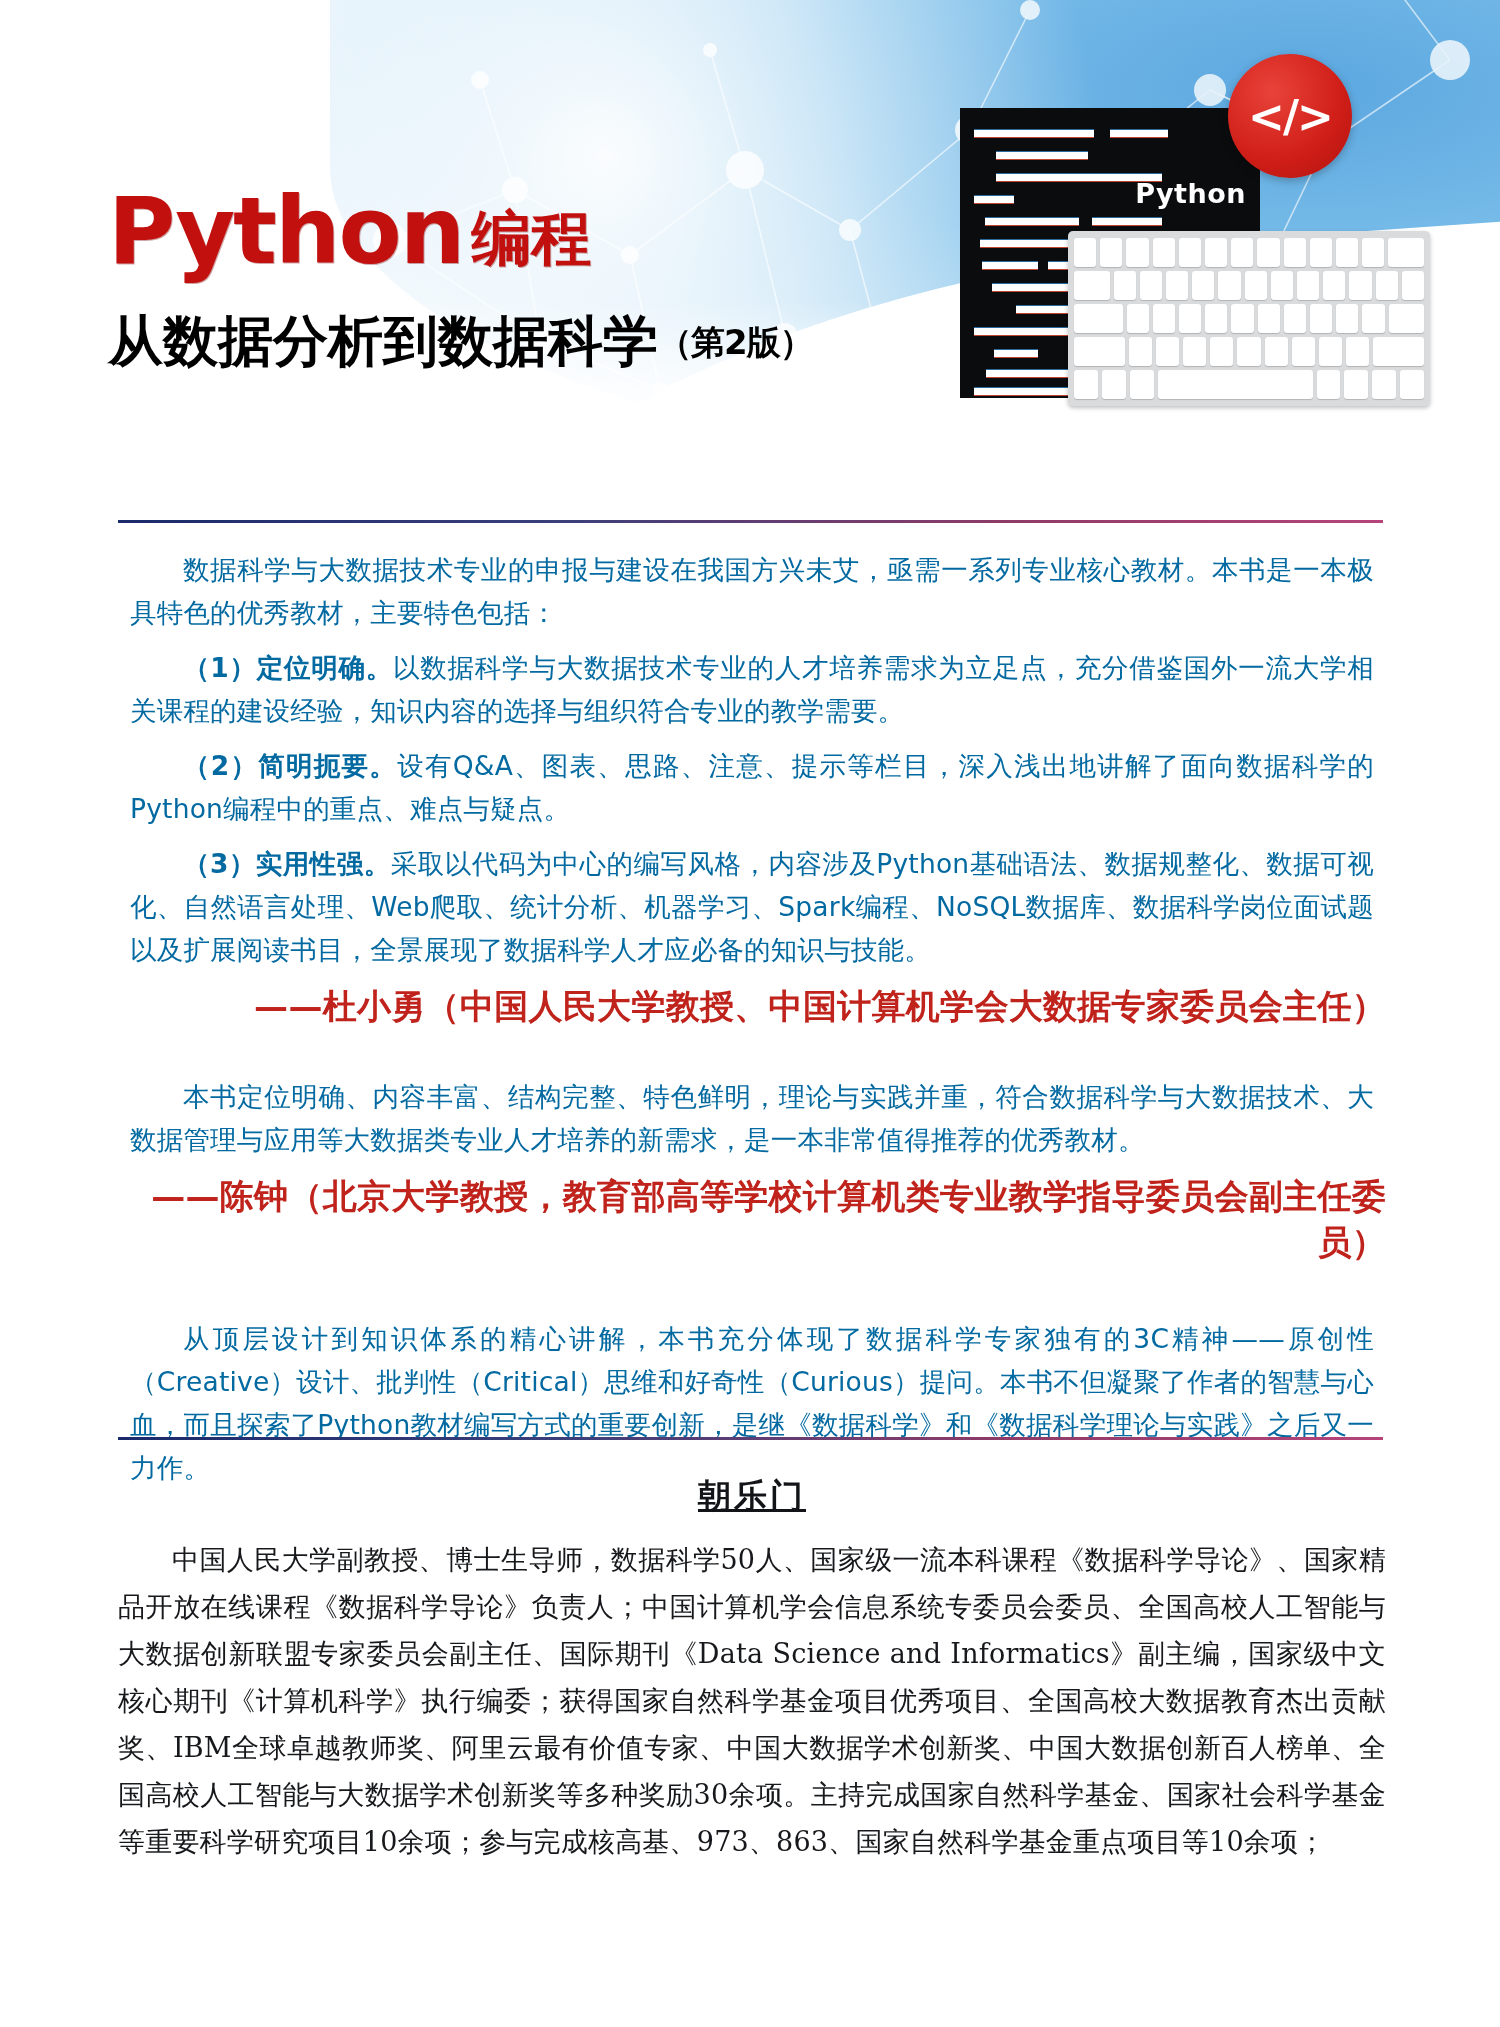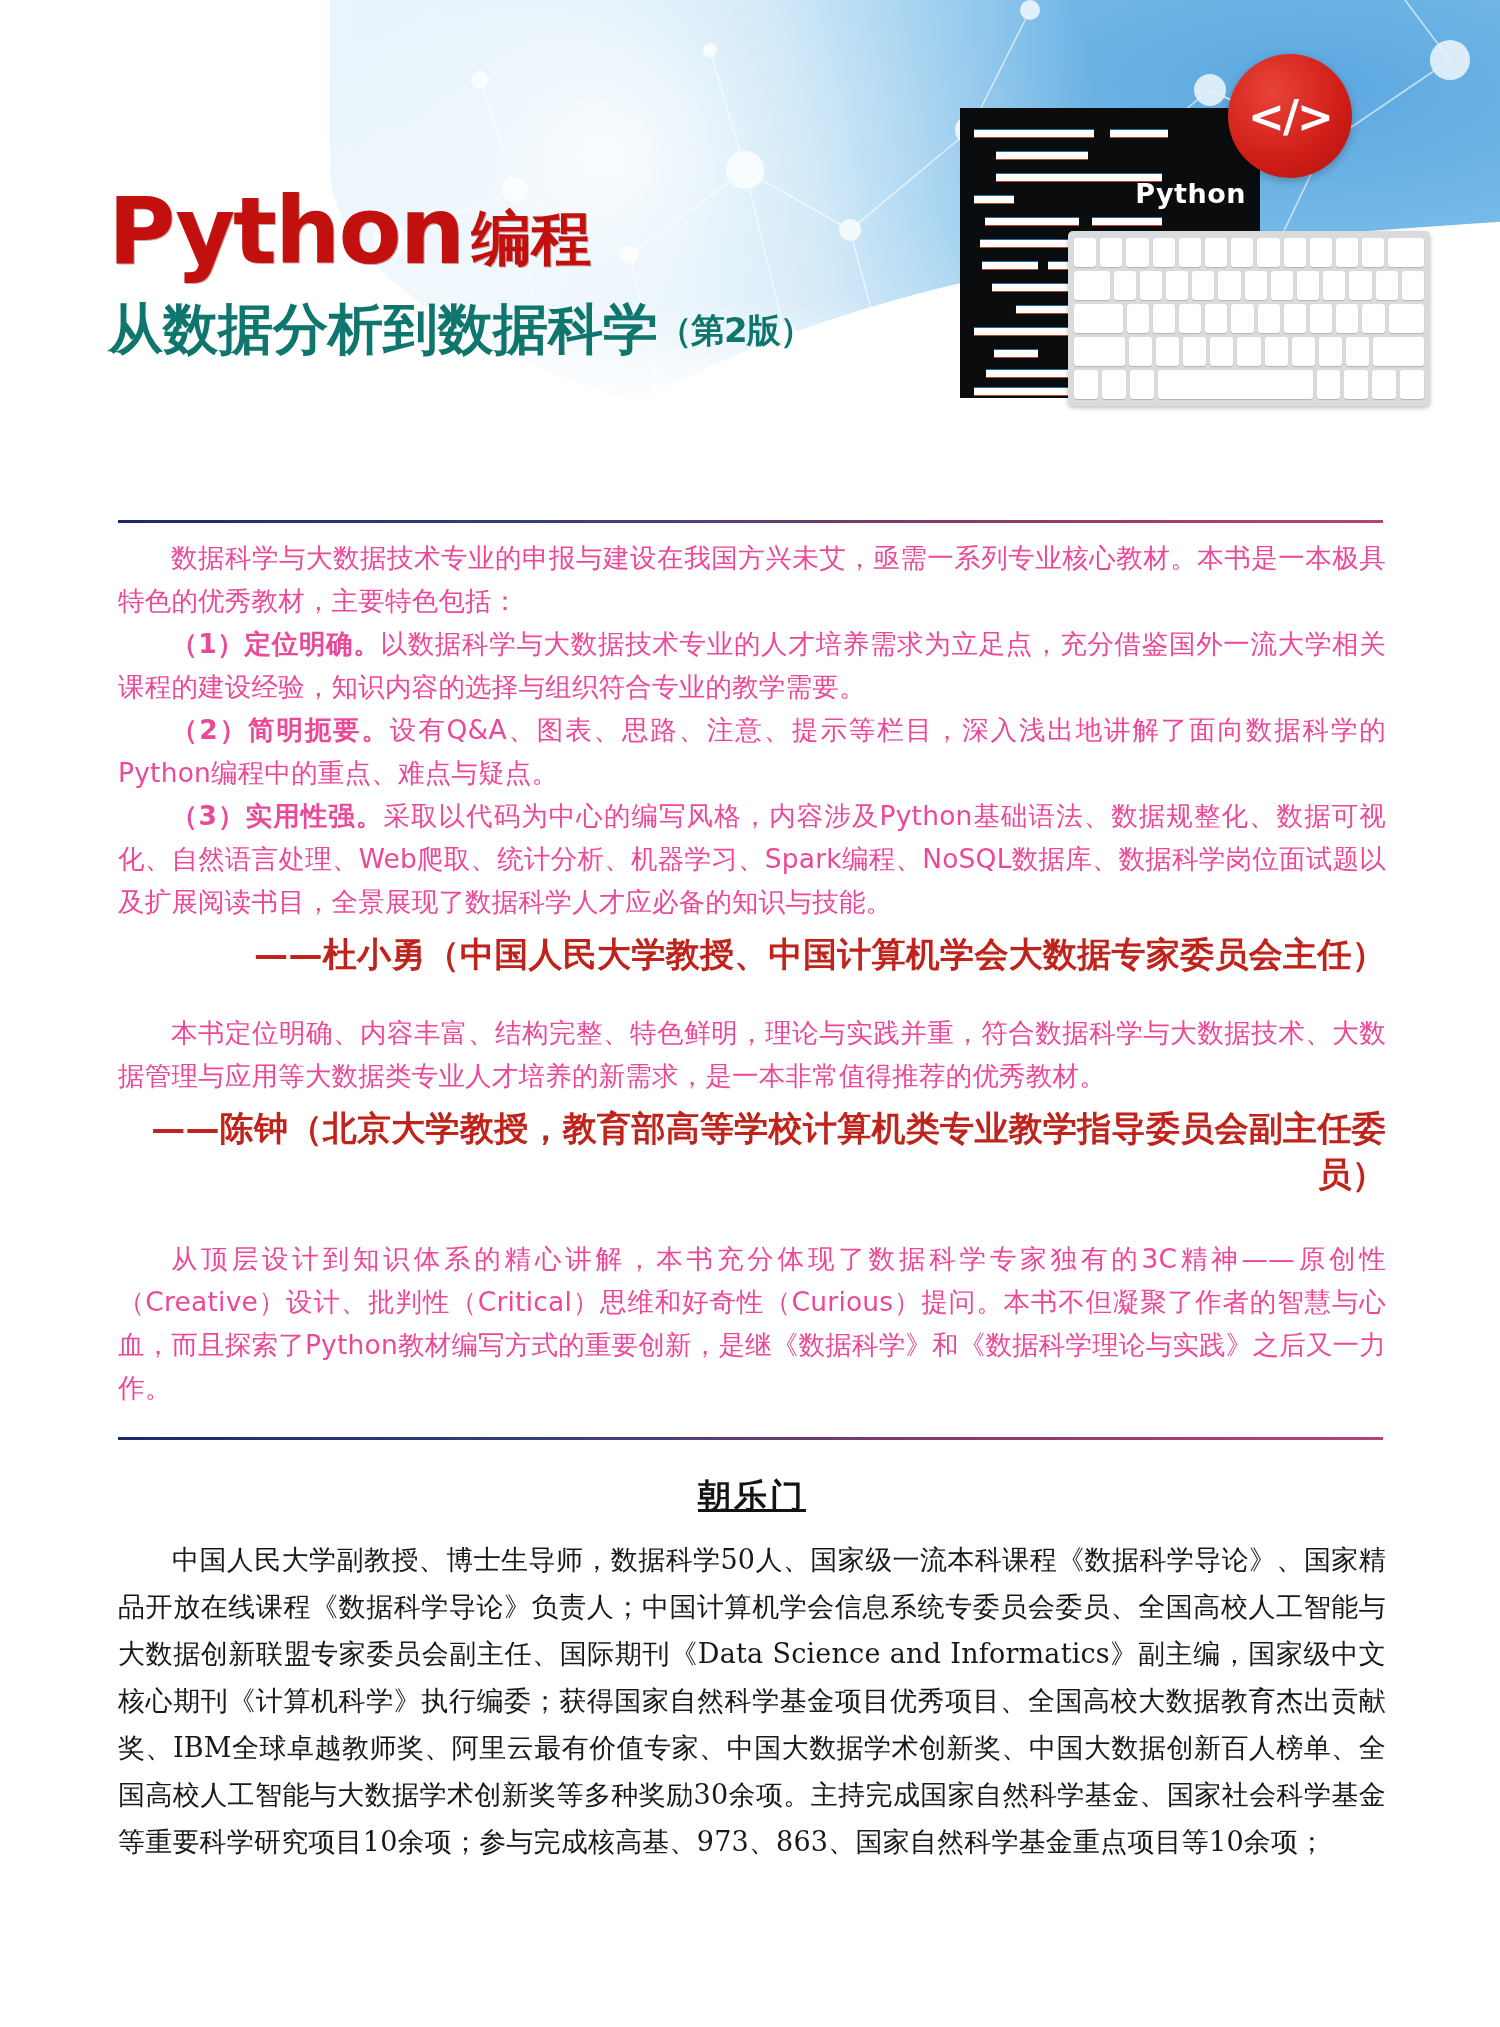--- a/index.html
+++ b/index.html
@@ -82,26 +82,26 @@
     white-space: nowrap;
     text-shadow: 1px 1px 0 rgba(120,0,0,.35);
   }
   .main-title .cn {
     font-size: 60px;
     letter-spacing: 0;
     margin-left: 8px;
     vertical-align: 4px;
   }
   .sub-title {
-    margin-top: 24px;
+    margin-top: 36px;
     font-family: "DejaVu Sans", sans-serif;
     font-weight: 700;
     font-size: 55px;
     line-height: 1;
-    color: #0f766e;
+    color: #000000;
     white-space: nowrap;
   }
   .sub-title .edition {
     font-size: 34px;
     vertical-align: 6px;
     letter-spacing: -1px;
   }
 
   
   .art {
@@ -184,25 +184,25 @@
 
   
   .content {
     position: absolute;
     left: 118px;
     top: 536px;
     width: 1268px;
     z-index: 4;
   }
   p.para {
-    margin: 0;
+    margin: 12px;
     font-family: "DejaVu Sans", sans-serif;
     font-size: 26.5px;
     line-height: 43px;
-    color: #ec4899;
+    color: #0369a1;
     text-align: justify;
     text-justify: inter-ideograph;
     text-indent: 2em;
     letter-spacing: .2px;
   }
   .b { font-weight: 700; }
   .credit {
     margin: 8px 0 0 0;
     font-family: "DejaVu Serif", "Liberation Serif", serif;
     font-weight: 700;

